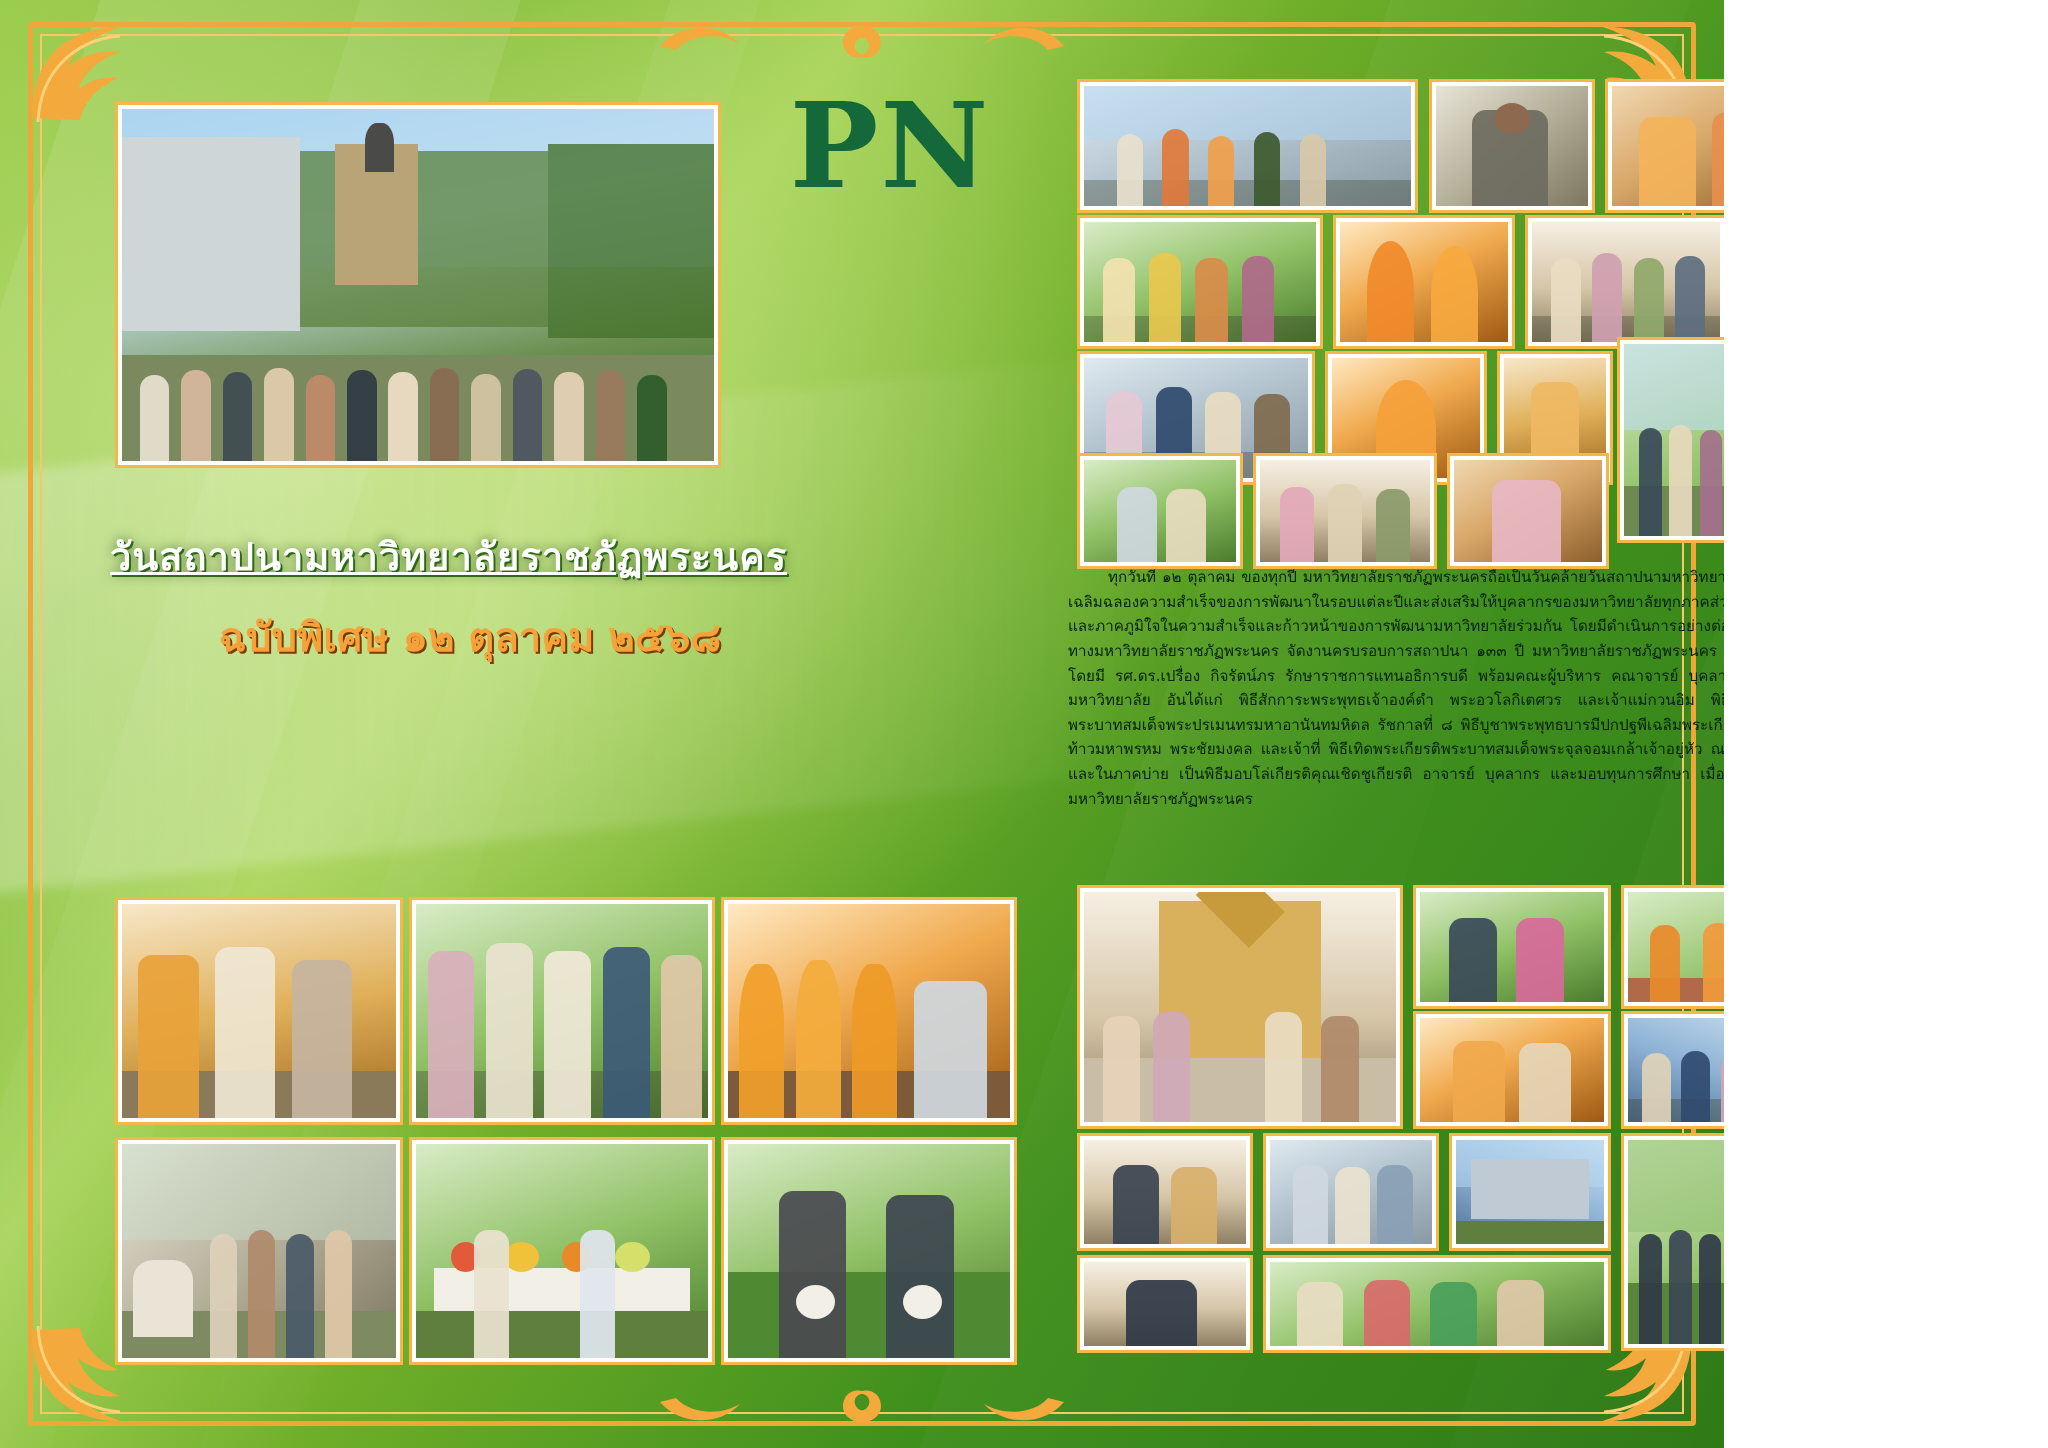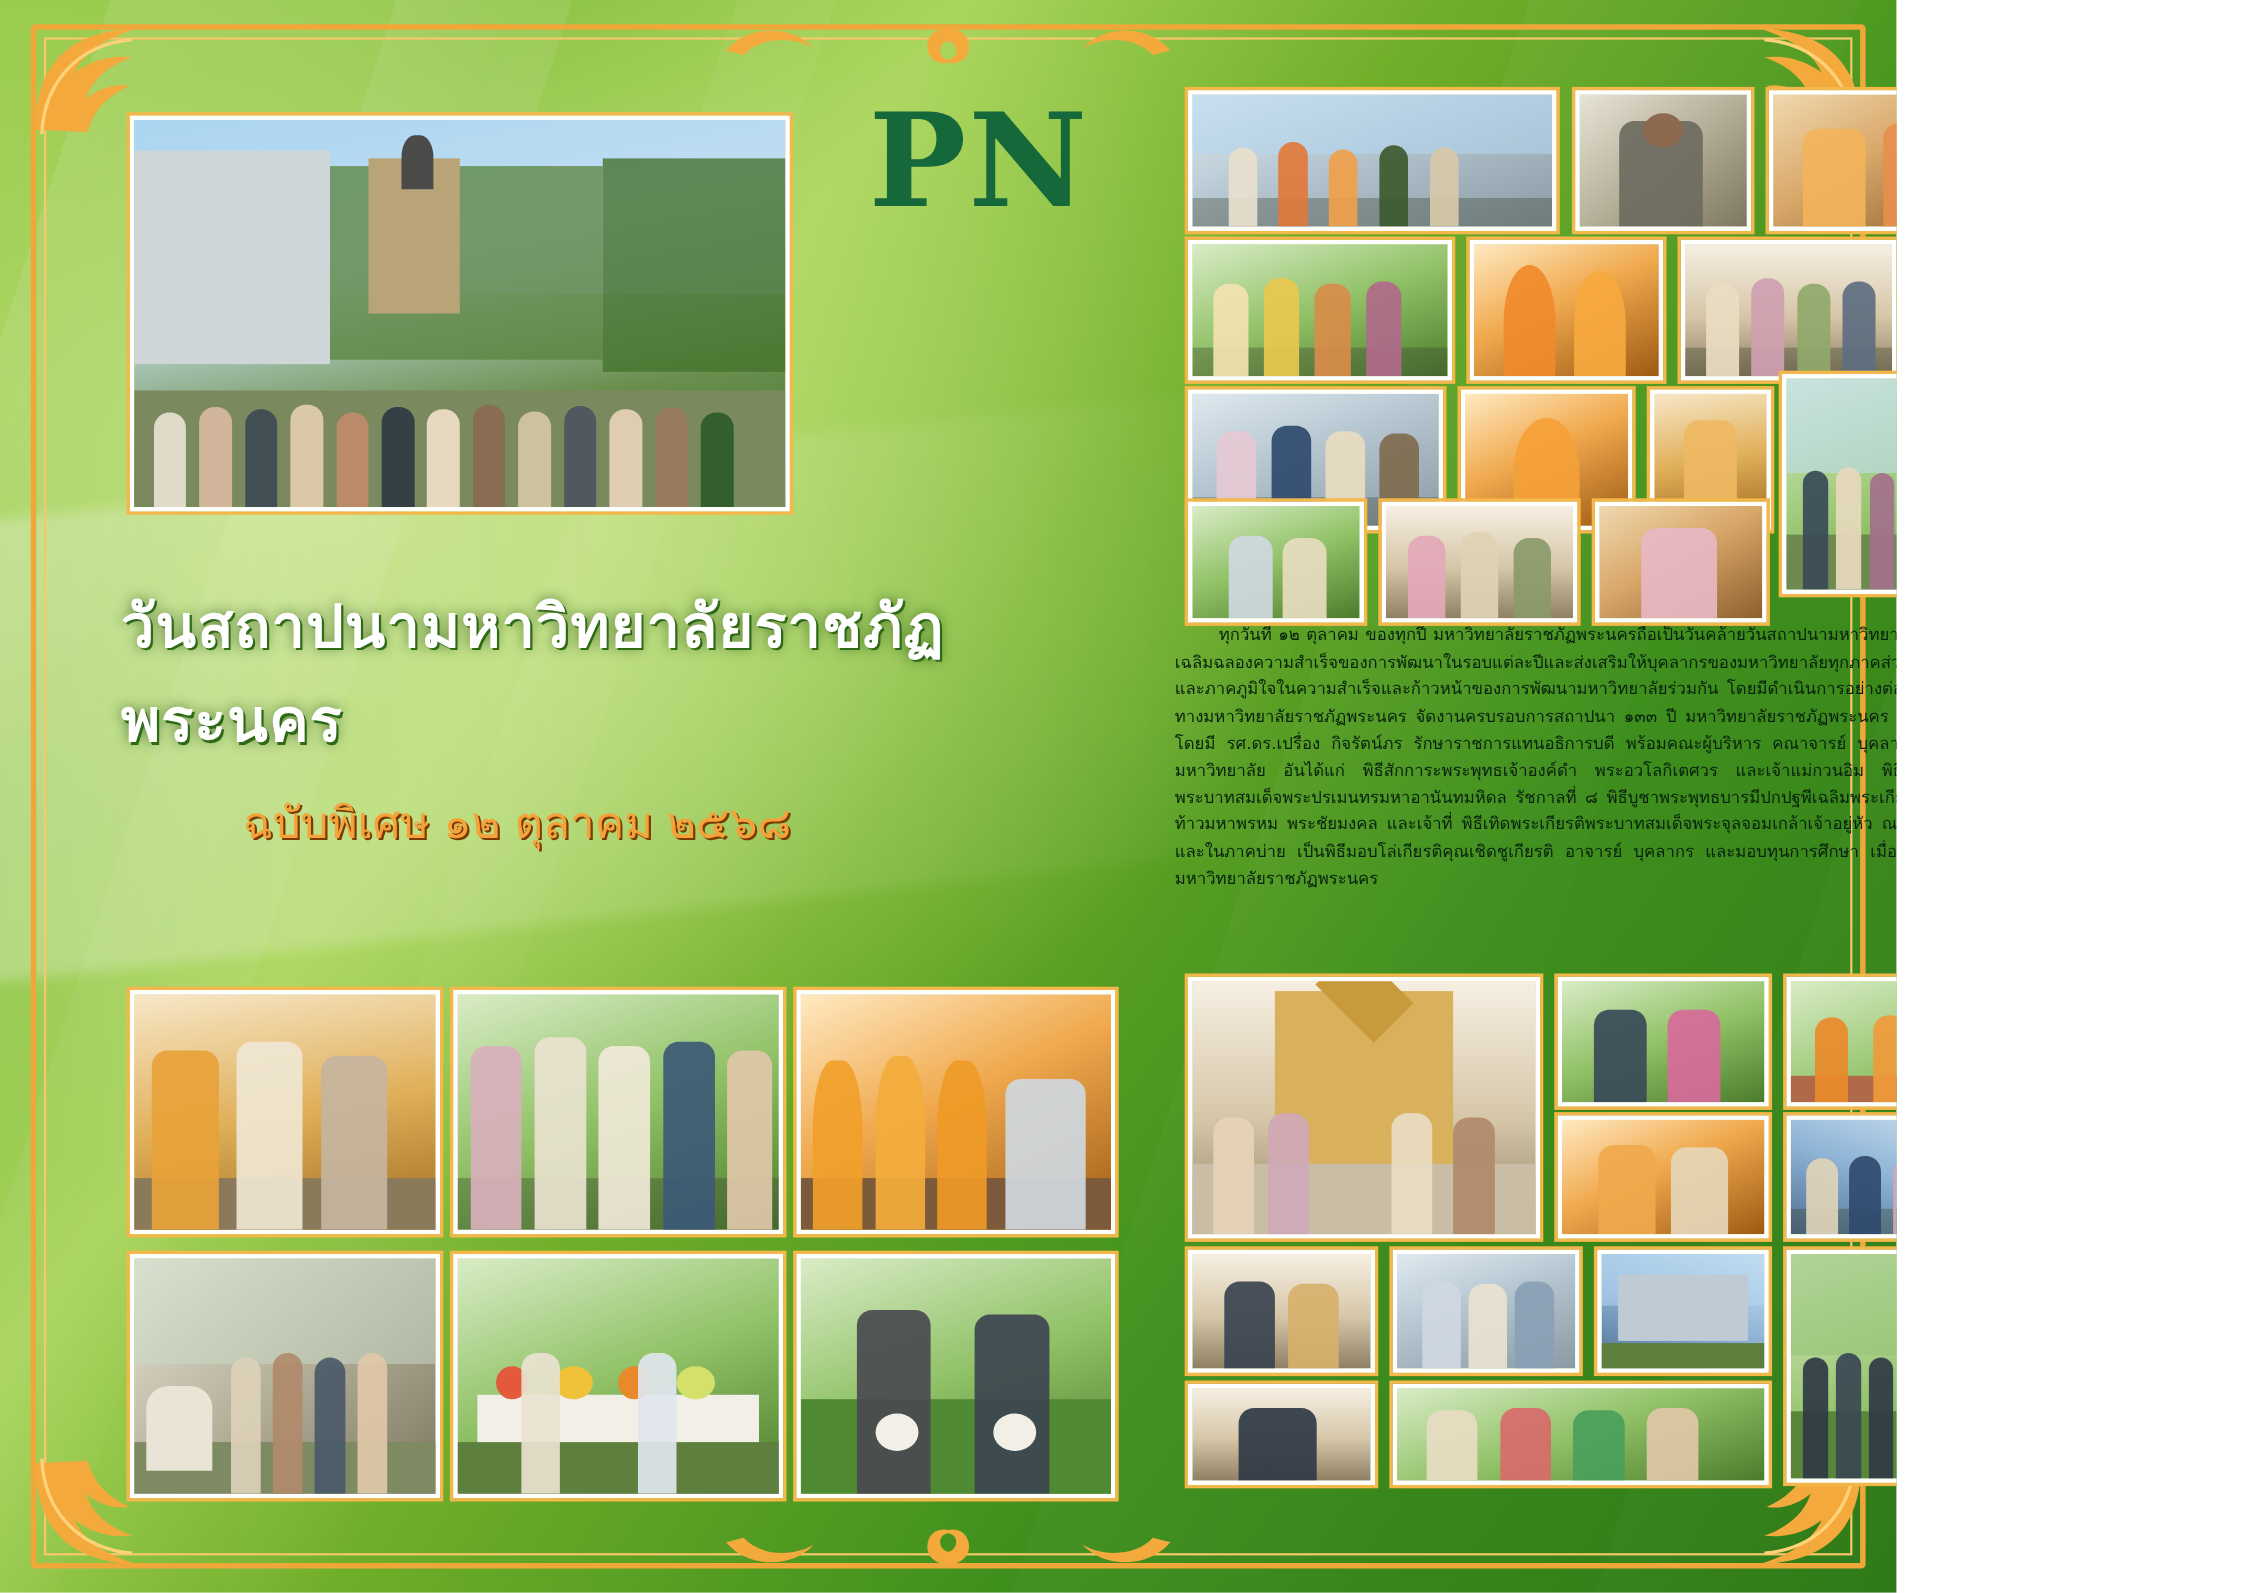--- a/index.html
+++ b/index.html
@@ -112,30 +112,31 @@
     line-height: 1.1;
     color: #f7d11c;
     text-shadow:
       3px 3px 0 #8a4a00,
       -2px -2px 0 #b85c00,
       0 0 14px rgba(120,60,0,.55);
     letter-spacing: 3px;
   }
   #headline-sub {
     margin-top: 6px;
-    font-size: 54px;
+    font-size: 38px;
     font-weight: 700;
     color: #ffffff;
     text-shadow: 2px 2px 0 #2f6b17, 0 0 12px rgba(20,60,10,.6);
     letter-spacing: 1px;
+    text-decoration: underline;
   }
   #headline-issue {
     margin-top: 18px;
     font-size: 40px;
-    font-weight: 400;
+    font-weight: 700;
     color: #f5a23a;
     text-shadow: 2px 2px 0 #7a3b00;
     text-align: center;
     padding-right: 180px;
   }
 
   
   #article {
     position: absolute;
     left: 1068px; top: 565px; width: 920px;

